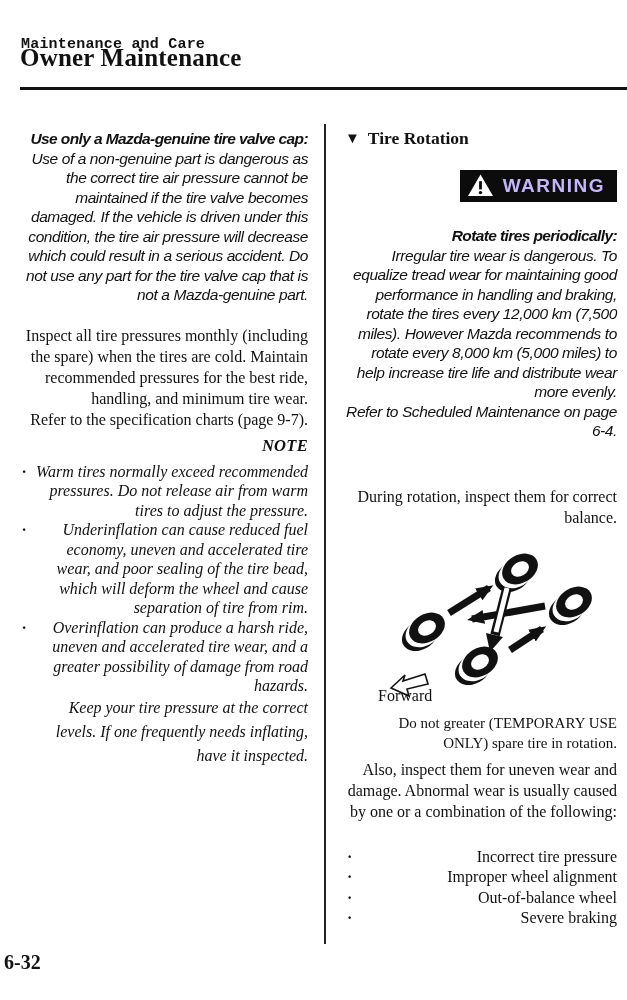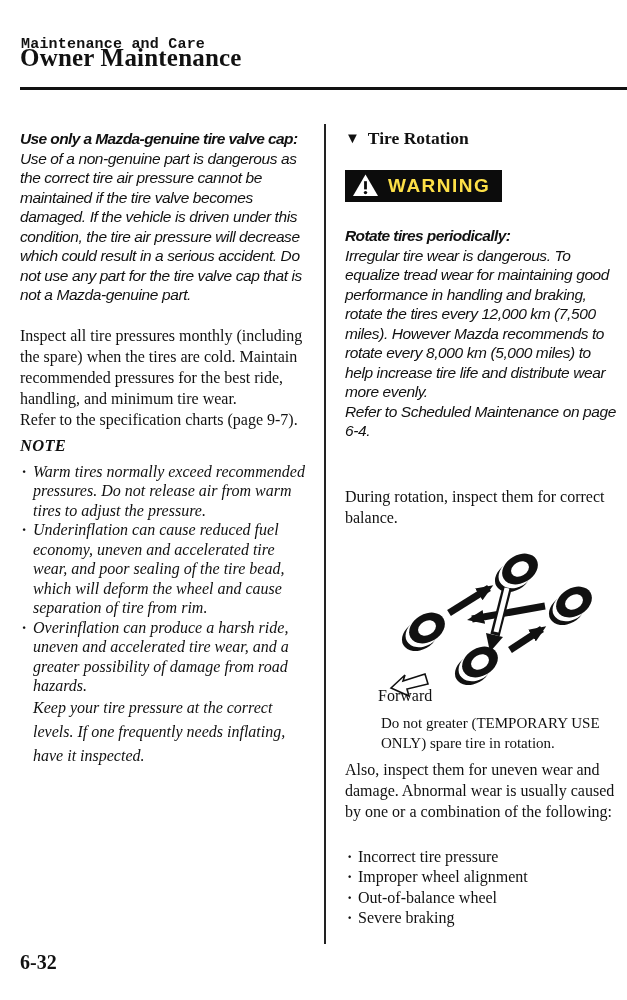--- a/index.html
+++ b/index.html
@@ -20,21 +20,21 @@
   .title{
     position:absolute;left:20px;top:44px;margin:0;
     font-family:"Liberation Serif", serif;
     font-weight:bold;font-size:25px;letter-spacing:.2px;
   }
   .rule{
     position:absolute;left:20px;top:87px;
     width:607px;height:3px;background:#111;
   }
   
-  .col{position:absolute;top:124px;}
+  .col{position:absolute;top:124px;text-align:right;}
   .col.left{left:20px;width:288px;}
   .col.right{left:345px;width:272px;}
   .divider{
     position:absolute;left:324px;top:124px;
     width:1.5px;height:820px;background:#222;
   }
   
   .sansit{
     font-family:"Liberation Sans", sans-serif;
     font-style:italic;
@@ -73,21 +73,21 @@
   .section-heading{
     margin:4px 0 0 0;
     font-family:"Liberation Serif", serif;
     font-weight:bold;font-size:17.5px;
     display:flex;align-items:center;gap:8px;
   }
   .section-heading .marker{font-size:15px;line-height:1;}
   .warning{
     margin-top:21px;
     display:inline-flex;align-items:center;gap:9px;
-    background:#0c0c0c;color:#fde047;
+    background:#0c0c0c;color:#c4b5fd;
     padding:4px 12px 5px 7px;
     font-family:"Liberation Sans", sans-serif;
     font-weight:bold;font-size:19px;letter-spacing:1.5px;
   }
   .rotate-heading{margin-top:24px;}
   .balance{margin-top:45px;}
   .diagram{
     position:relative;margin-top:8px;height:175px;width:272px;
   }
   .diagram svg{position:absolute;left:0;top:0;}
@@ -101,21 +101,21 @@
     margin:2px 0 0 0;padding-left:36px;
   }
   .also{margin-top:6px;}
   ul.cause-list{margin-top:25px;}
   ul.cause-list li{
     font-family:"Liberation Serif", serif;
     font-size:16px;line-height:20.5px;
   }
   
   .pageno{
-    position:absolute;left:20px;top:951px;
+    position:absolute;left:4px;top:951px;
     font-family:"Liberation Serif", serif;
     font-weight:bold;font-size:20px;
   }
 </style>
 </head>
 <body>
 
 <div class="page">
 
   <div class="eyebrow">Maintenance and Care</div>

